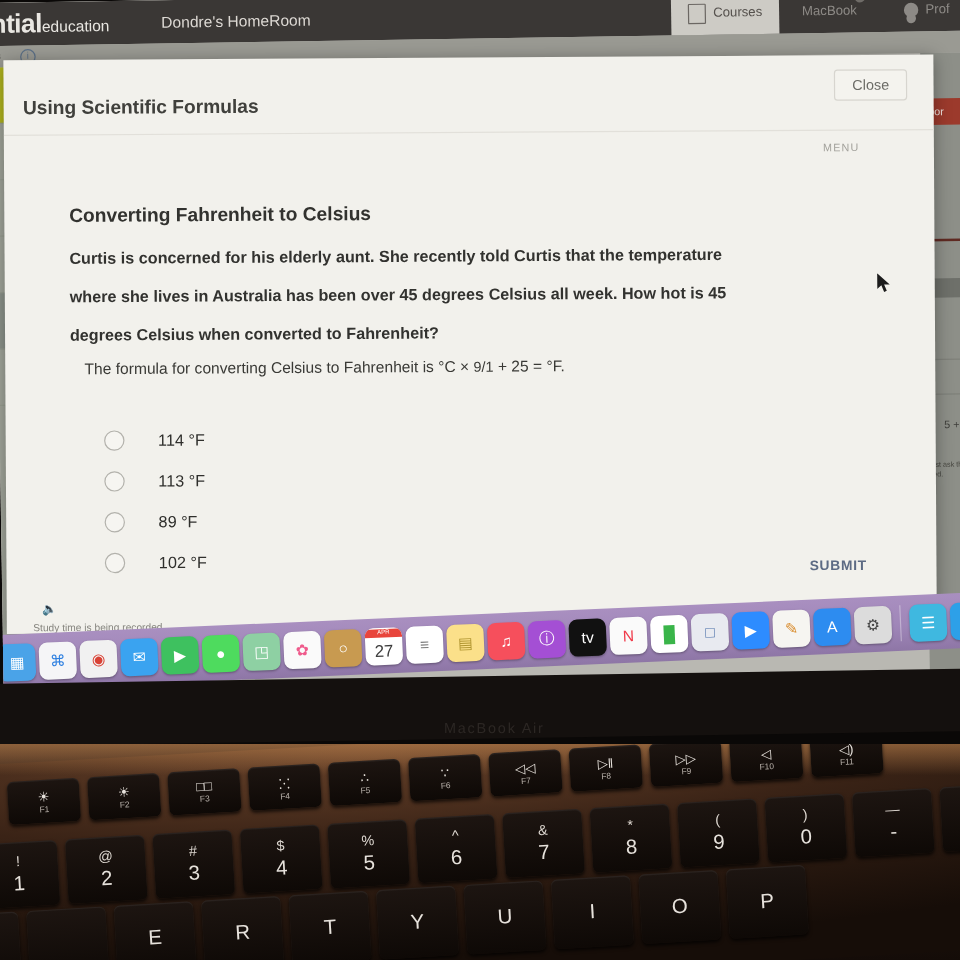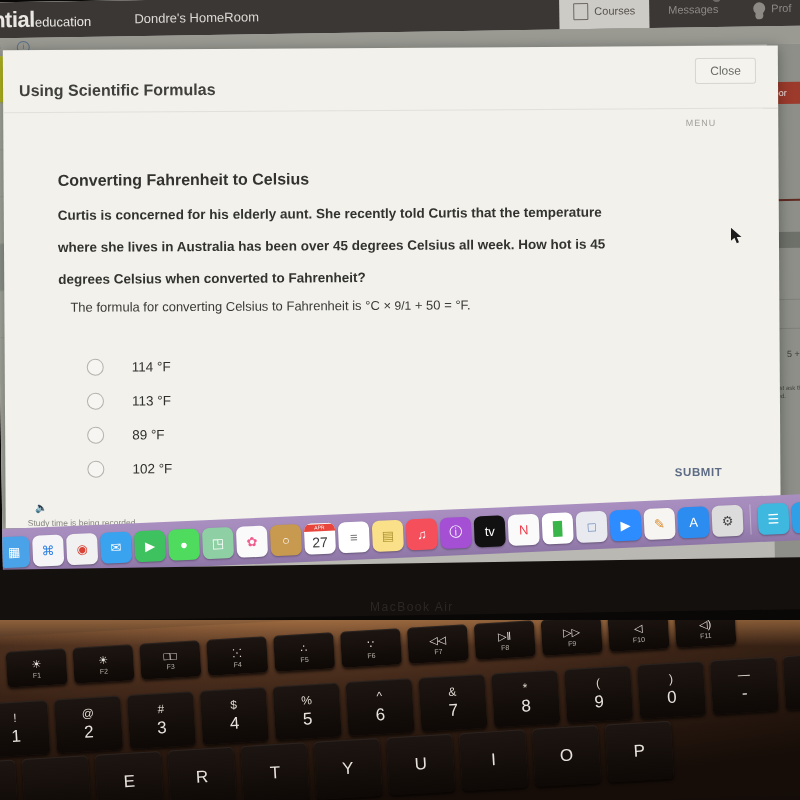--- a/index.html
+++ b/index.html
@@ -133,21 +133,21 @@
         <div class="logo">
           <span>ential</span><span class="sub">education</span>
         </div>
         <div class="homeroom">Dondre's HomeRoom</div>
 
         <div class="navtab active tab-courses">
           <span class="icon-doc"></span>
           <span>Courses</span>
         </div>
         <div class="navtab idle tab-msgs">
-          <span>Messages</span>
+          <span>MacBook</span>
         </div>
         <div class="badge-dot"></div>
         <div class="navtab idle tab-prof">
           <span class="icon-person"></span>
           <span>Prof</span>
         </div>
       </div>
 
       <div class="subbar">
         <span class="lbl">s</span>
@@ -191,21 +191,21 @@
     <div id="modal">
       <div class="modal-title">Using Scientific Formulas</div>
       <div class="close-btn">Close</div>
       <div class="modal-rule"></div>
       <div class="menu-lbl">MENU</div>
 
       <div class="q-title">Converting Fahrenheit to Celsius</div>
       <div class="q-body">Curtis is concerned for his elderly aunt. She recently told Curtis that the temperature where she lives in Australia has been over 45 degrees Celsius all week. How hot is 45 degrees Celsius when converted to Fahrenheit?</div>
 
       <div class="q-formula">
-        <span>The formula for converting Celsius to Fahrenheit is °C × </span><span class="frac">9/1</span><span> + 50 = °F.</span>
+        <span>The formula for converting Celsius to Fahrenheit is °C × </span><span class="frac">9/1</span><span> + 25 = °F.</span>
       </div>
 
       <div class="opts">
         <div class="opt">
           <span class="radio"></span>
           <span class="opt-lbl">114 °F</span>
         </div>
         <div class="opt">
           <span class="radio"></span>
           <span class="opt-lbl">113 °F</span>

